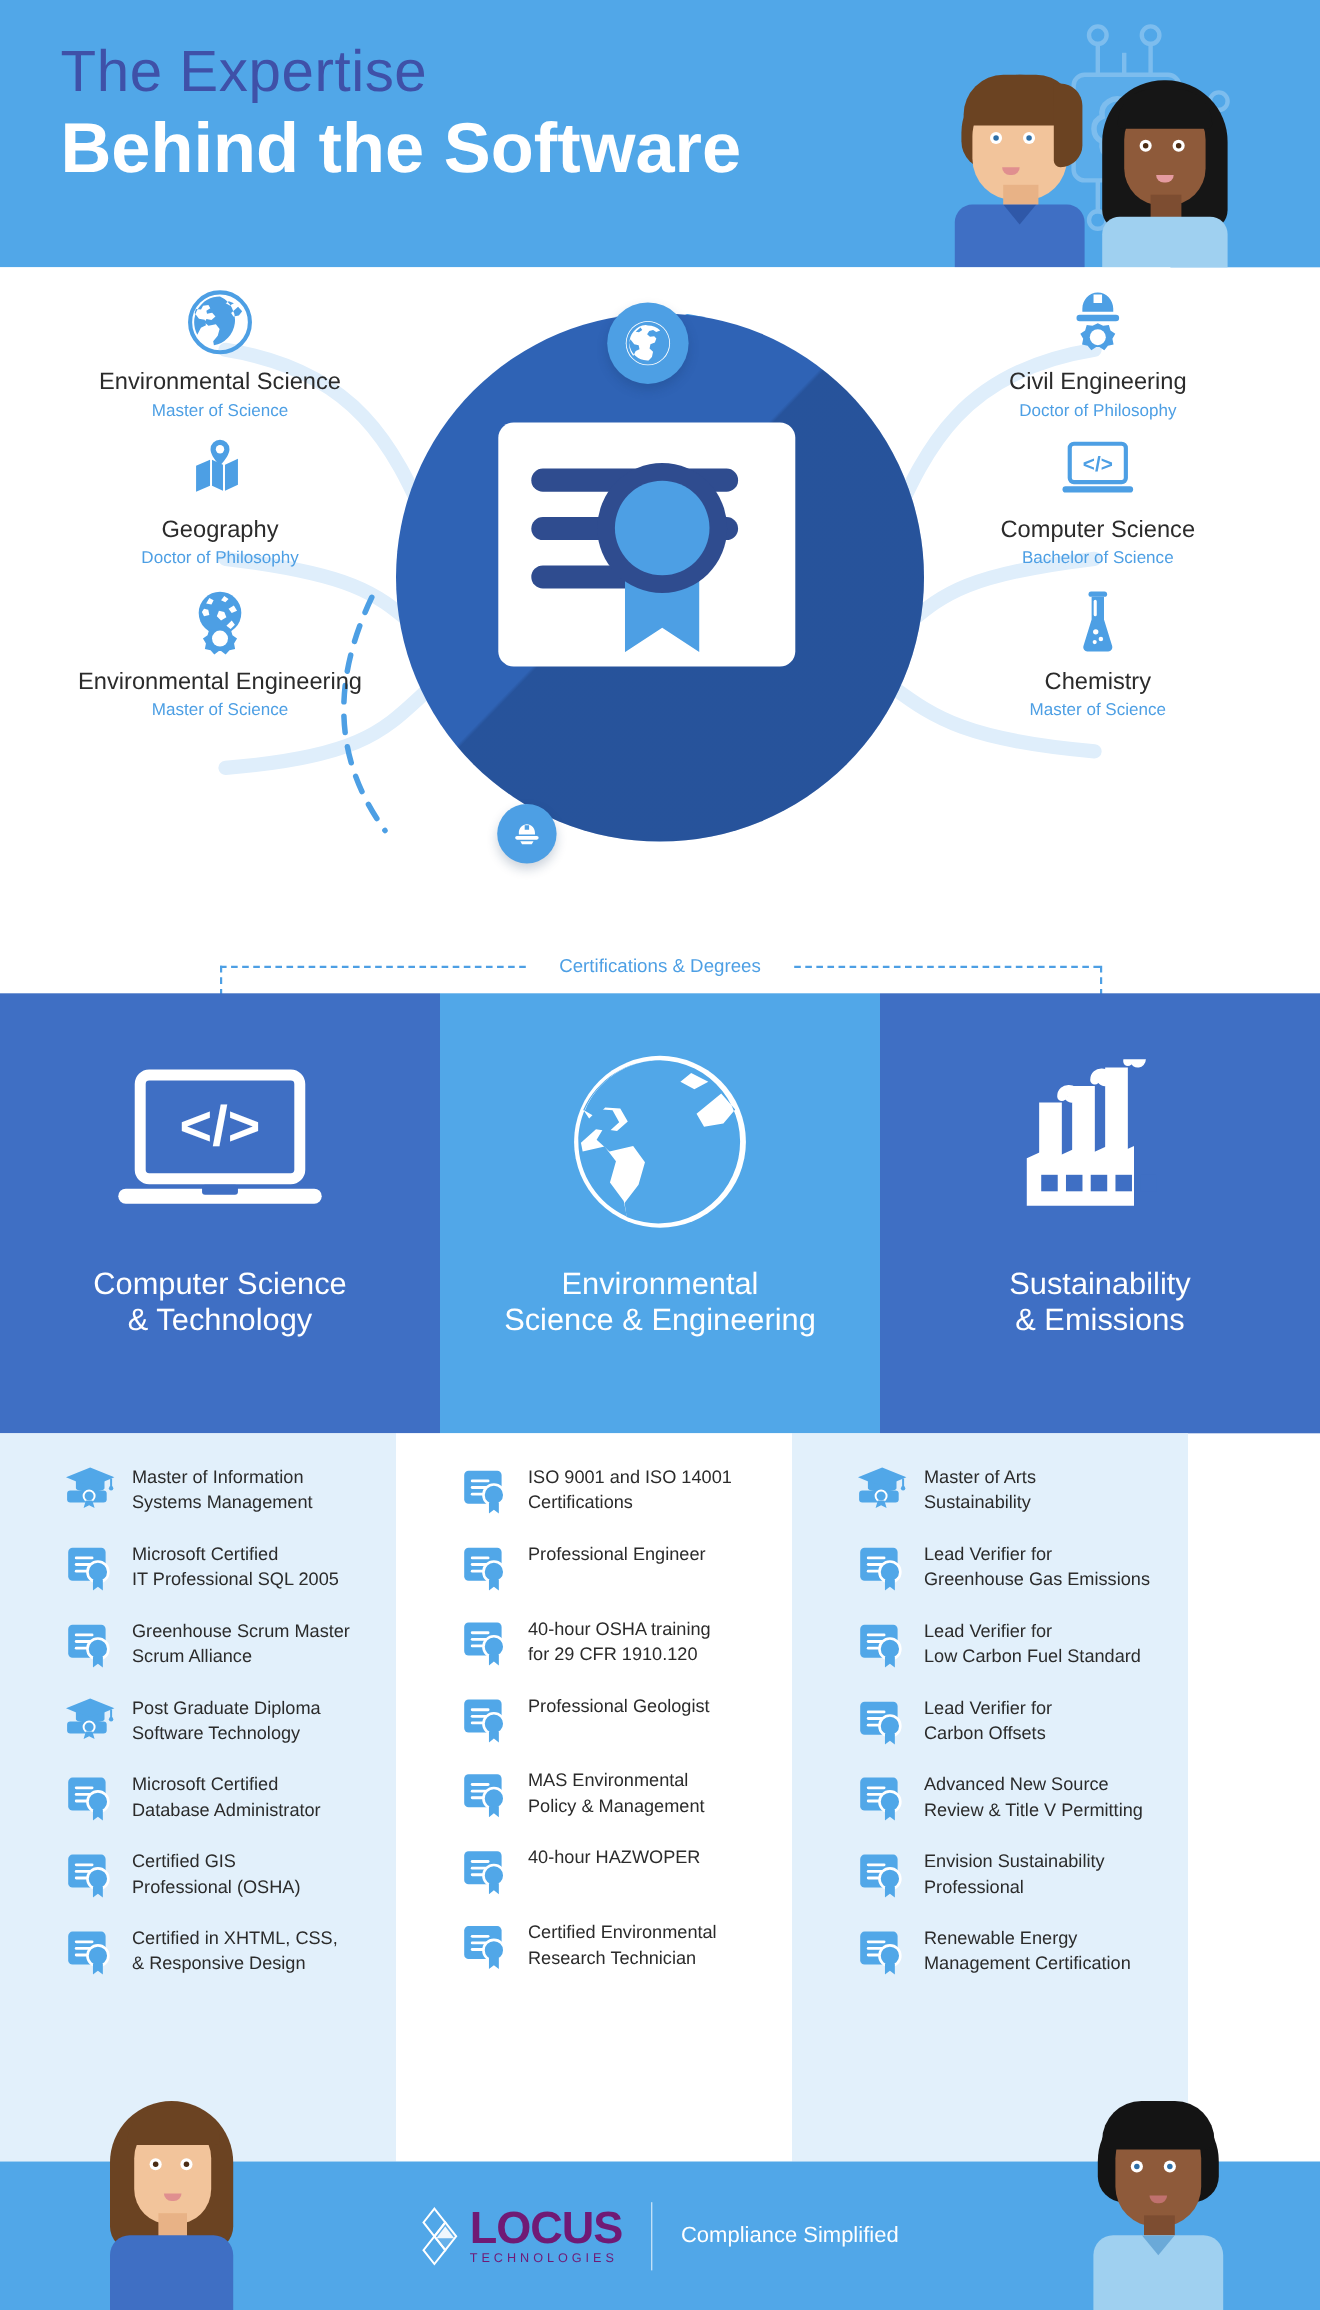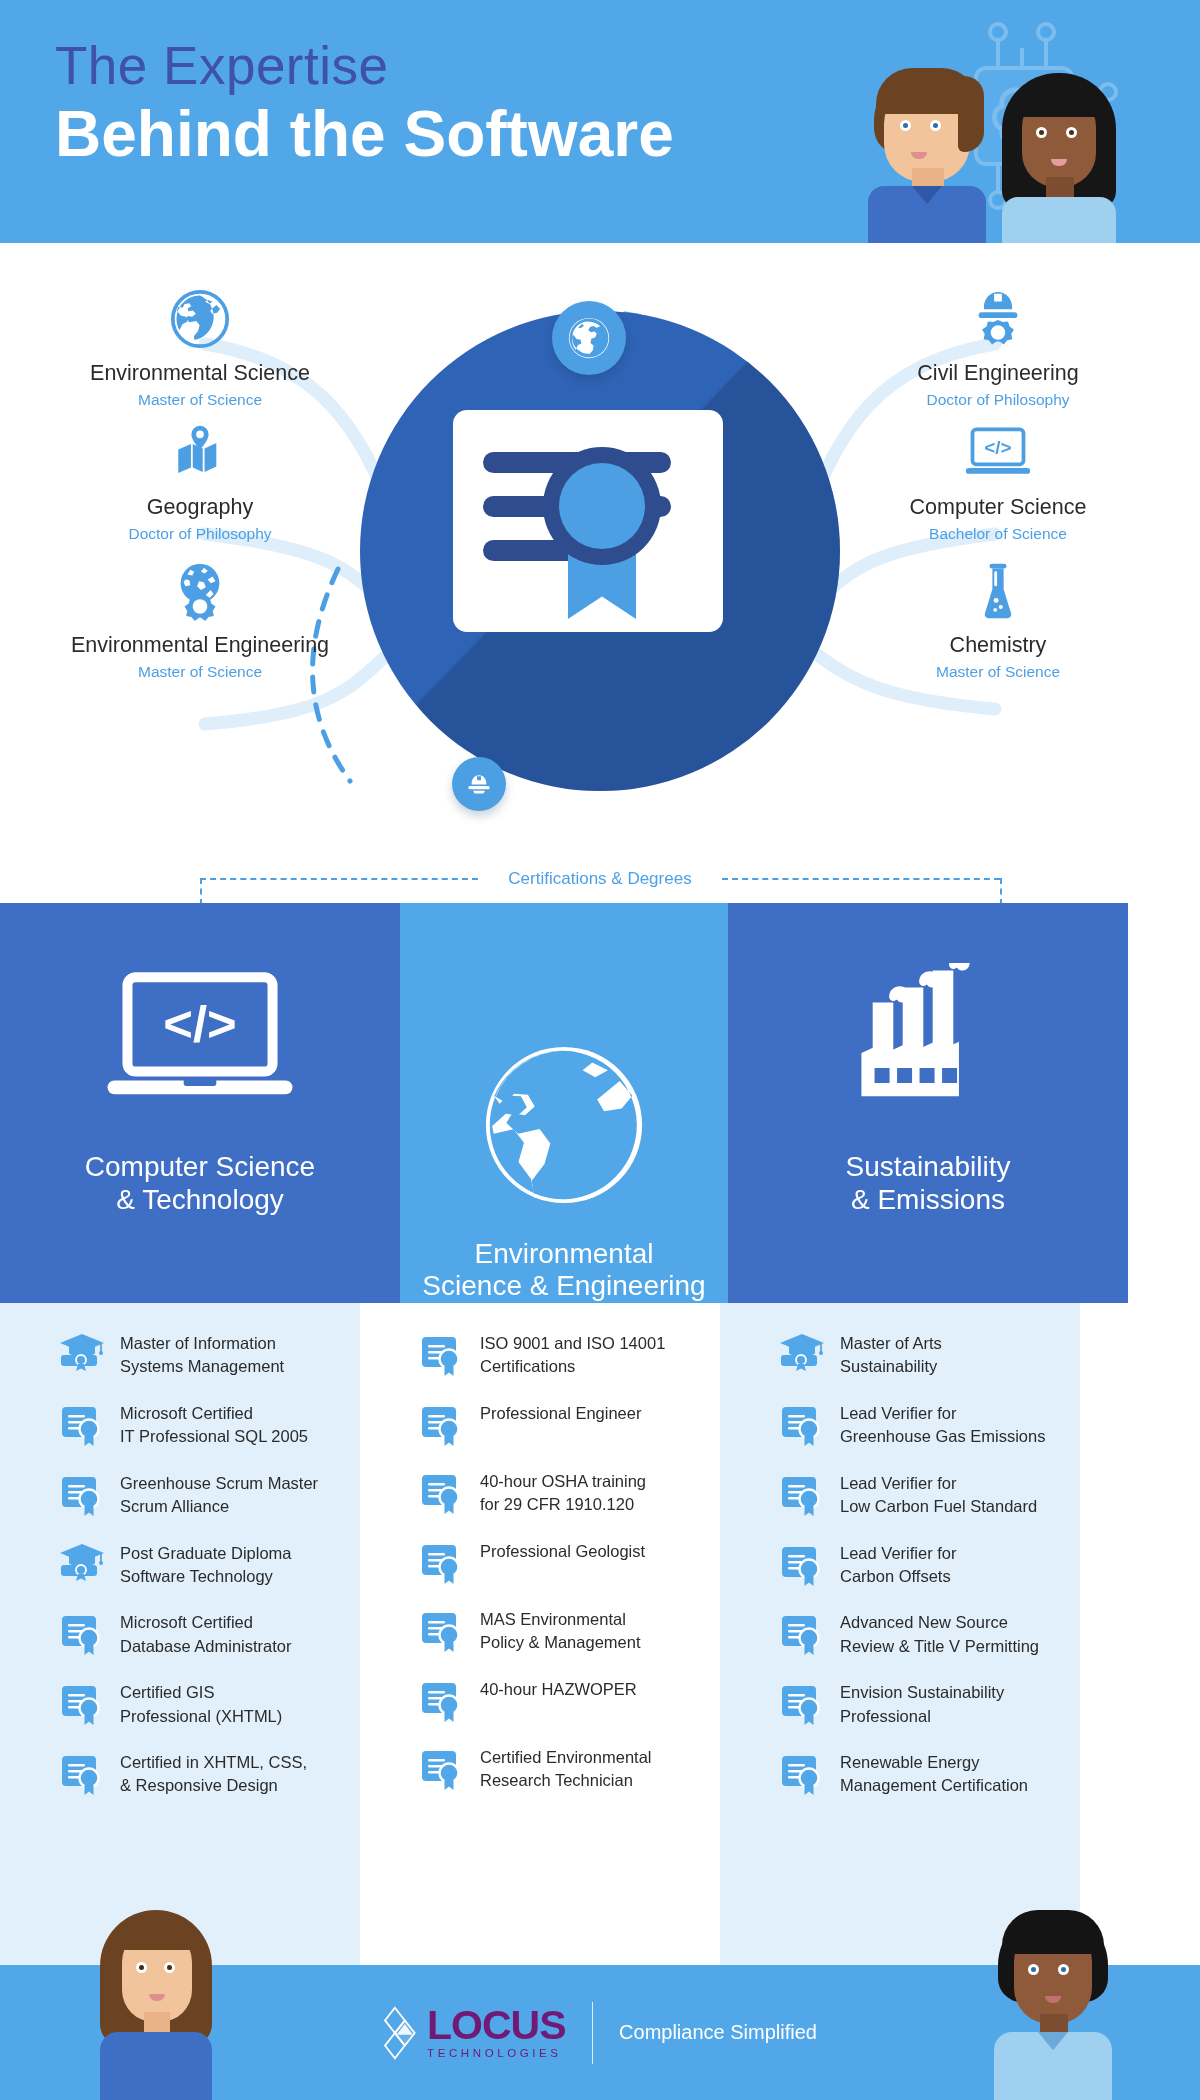--- a/index.html
+++ b/index.html
@@ -72,21 +72,21 @@
   .hp-female .shirt {
     position:absolute; left:2px; top:124px; width:114px; height:50px;
     background:#9fd0f0; border-radius:16px 16px 0 0;
   }
   .eye { position:absolute; width:11px; height:11px; background:#fff; border-radius:50%; }
   .eye:after { content:""; position:absolute; left:3px; top:3px; width:5px; height:5px; background:#2d6fa8; border-radius:50%; }
   .eye.dark:after { background:#4b2c14; }
   .mouth { position:absolute; width:16px; height:7px; background:#e08f8f; border-radius:0 0 9px 9px; }
 
   
-  .degrees { position: absolute; left: 0; top: 243px; width: 1064px; height: 660px; background: #fff; margin-top: 26px; }
+  .degrees { position: absolute; left: 0; top: 243px; width: 1064px; height: 660px; background: #fff; }
   .swoosh-svg { position: absolute; left: 0; top: 0; width: 1200px; height: 660px; }
 
   .center-circle {
     position: absolute; left: 360px; top: 42px; width: 480px; height: 480px;
     border-radius: 50%; background: #2f63b5; overflow: hidden;
   }
   .center-circle .shade {
     position: absolute; left: 0; top: 0; width: 480px; height: 480px;
     background: linear-gradient(134deg, rgba(255,255,255,0) 46%, rgba(20,46,95,.30) 46.5%);
   }
@@ -129,21 +129,21 @@
   .dash-v { position:absolute; width: 0; border-left: 2.5px dashed #4d9fe4; }
   .divider-label {
     position: absolute; top: 12px; left: 480px; width: 240px; text-align: center;
     font-size: 17px; color: #4d9fe4; background: #fff; line-height: 24px;
   }
 
   
   .panels { position: absolute; left: 0; top: 903px; width: 1200px; height: 400px; display: flex; }
   .panel { height: 400px; display: flex; flex-direction: column; align-items: center; justify-content: flex-start; }
   .panel-1 { width: 400px; background: #3f6fc4; }
-  .panel-2 { width: 328px; background: #51a7e8; justify-content: flex-end; }
+  .panel-2 { width: 400px; background: #51a7e8; }
   .panel-3 { width: 400px; background: #3f6fc4; }
   .panel-icon { margin-top: 70px; height: 130px; display:flex; align-items:center; justify-content:center; }
   .panel-title {
     margin-top: 48px; font-size: 28px; color: #fff; text-align: center; line-height: 1.17;
     font-weight: 400;
   }
 
   
   .lists { position: absolute; left: 0; top: 1303px; width: 1200px; height: 662px; display: flex; }
   .list-col { width: 360px; height: 662px; padding: 28px 22px 0 60px; }
@@ -529,21 +529,21 @@
               <g fill="#ffffff">
                 <rect x="8" y="12" width="17" height="2.6" rx="1.3"></rect>
                 <rect x="8" y="18" width="17" height="2.6" rx="1.3"></rect>
                 <rect x="8" y="24" width="12" height="2.6" rx="1.3"></rect>
               </g>
               <circle cx="29" cy="26" r="9.5" fill="#51a7e8" stroke="#ffffff" stroke-width="2.4"></circle>
               <path d="M24.5 33 L24.5 43 L29 39.5 L33.5 43 L33.5 33 Z" fill="#51a7e8"></path>
             </svg></div>
           <div class="cert-text">
             <div>Certified GIS</div>
-            <div>Professional (XHTML)</div>
+            <div>Professional (OSHA)</div>
           </div>
         </div>
         <div class="cert-row">
           <div class="cert-icon"><svg viewBox="0 0 44 44" width="44" height="44">
               <rect x="2" y="4" width="34" height="30" rx="4" fill="#51a7e8"></rect>
               <g fill="#ffffff">
                 <rect x="8" y="12" width="17" height="2.6" rx="1.3"></rect>
                 <rect x="8" y="18" width="17" height="2.6" rx="1.3"></rect>
                 <rect x="8" y="24" width="12" height="2.6" rx="1.3"></rect>
               </g>

